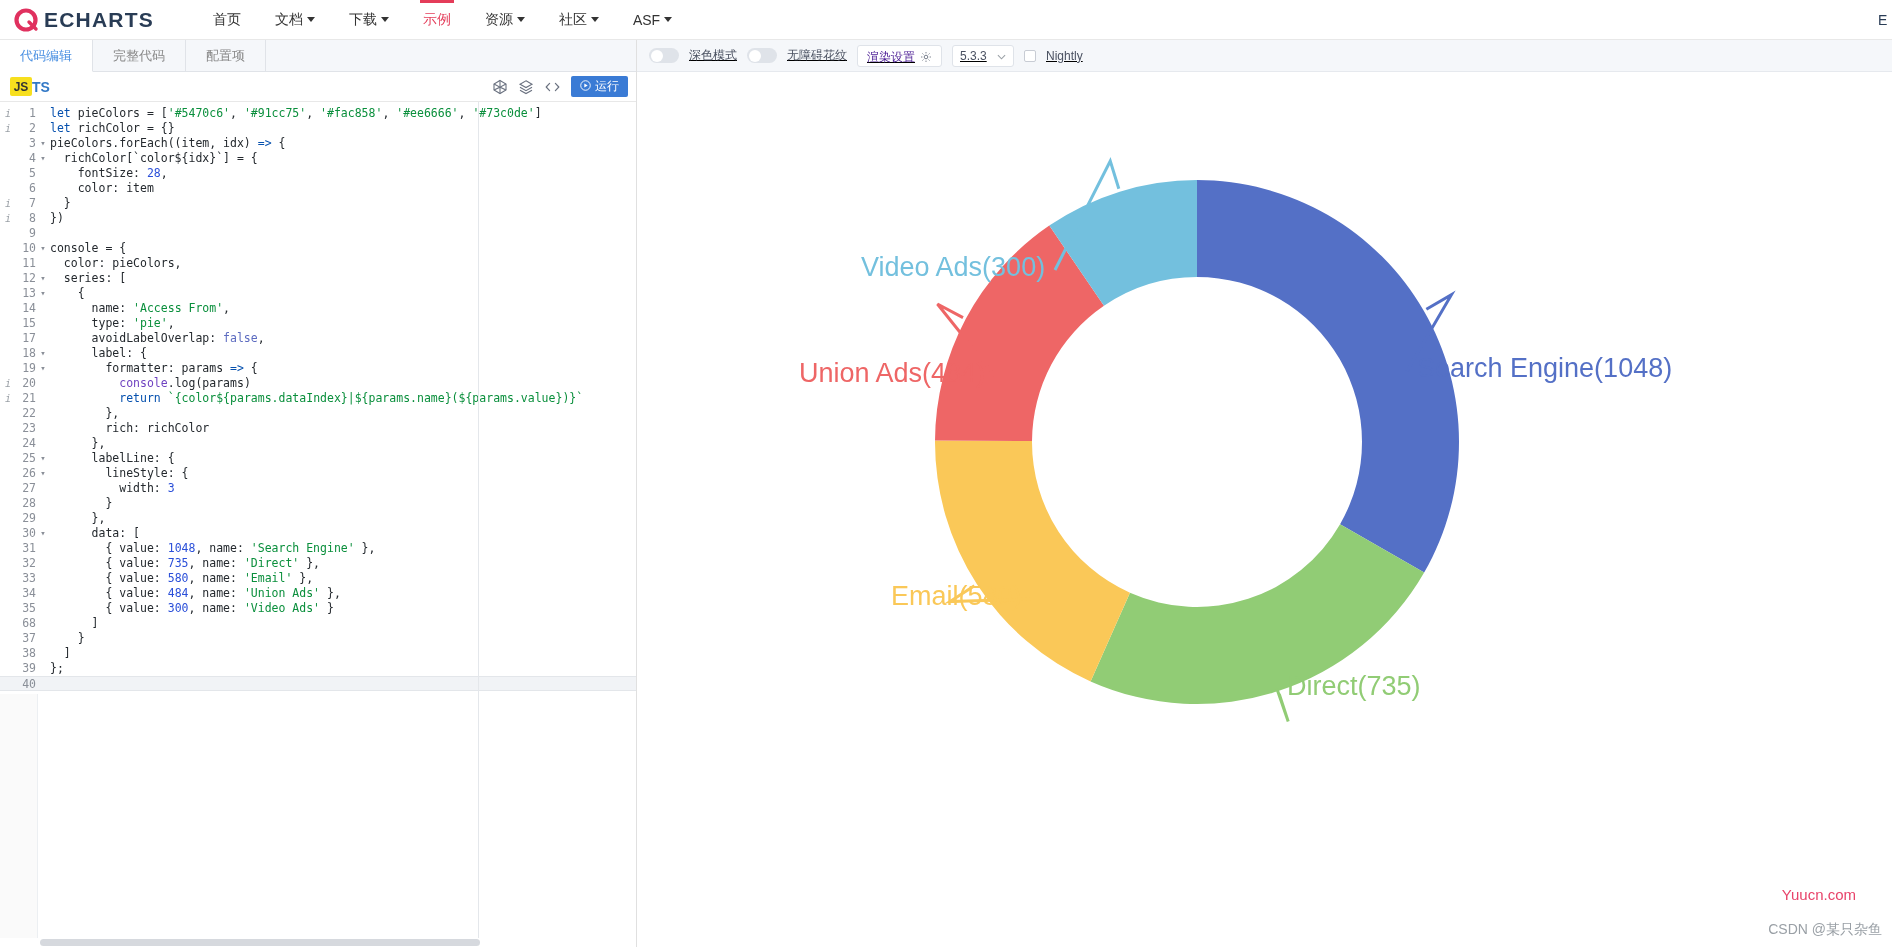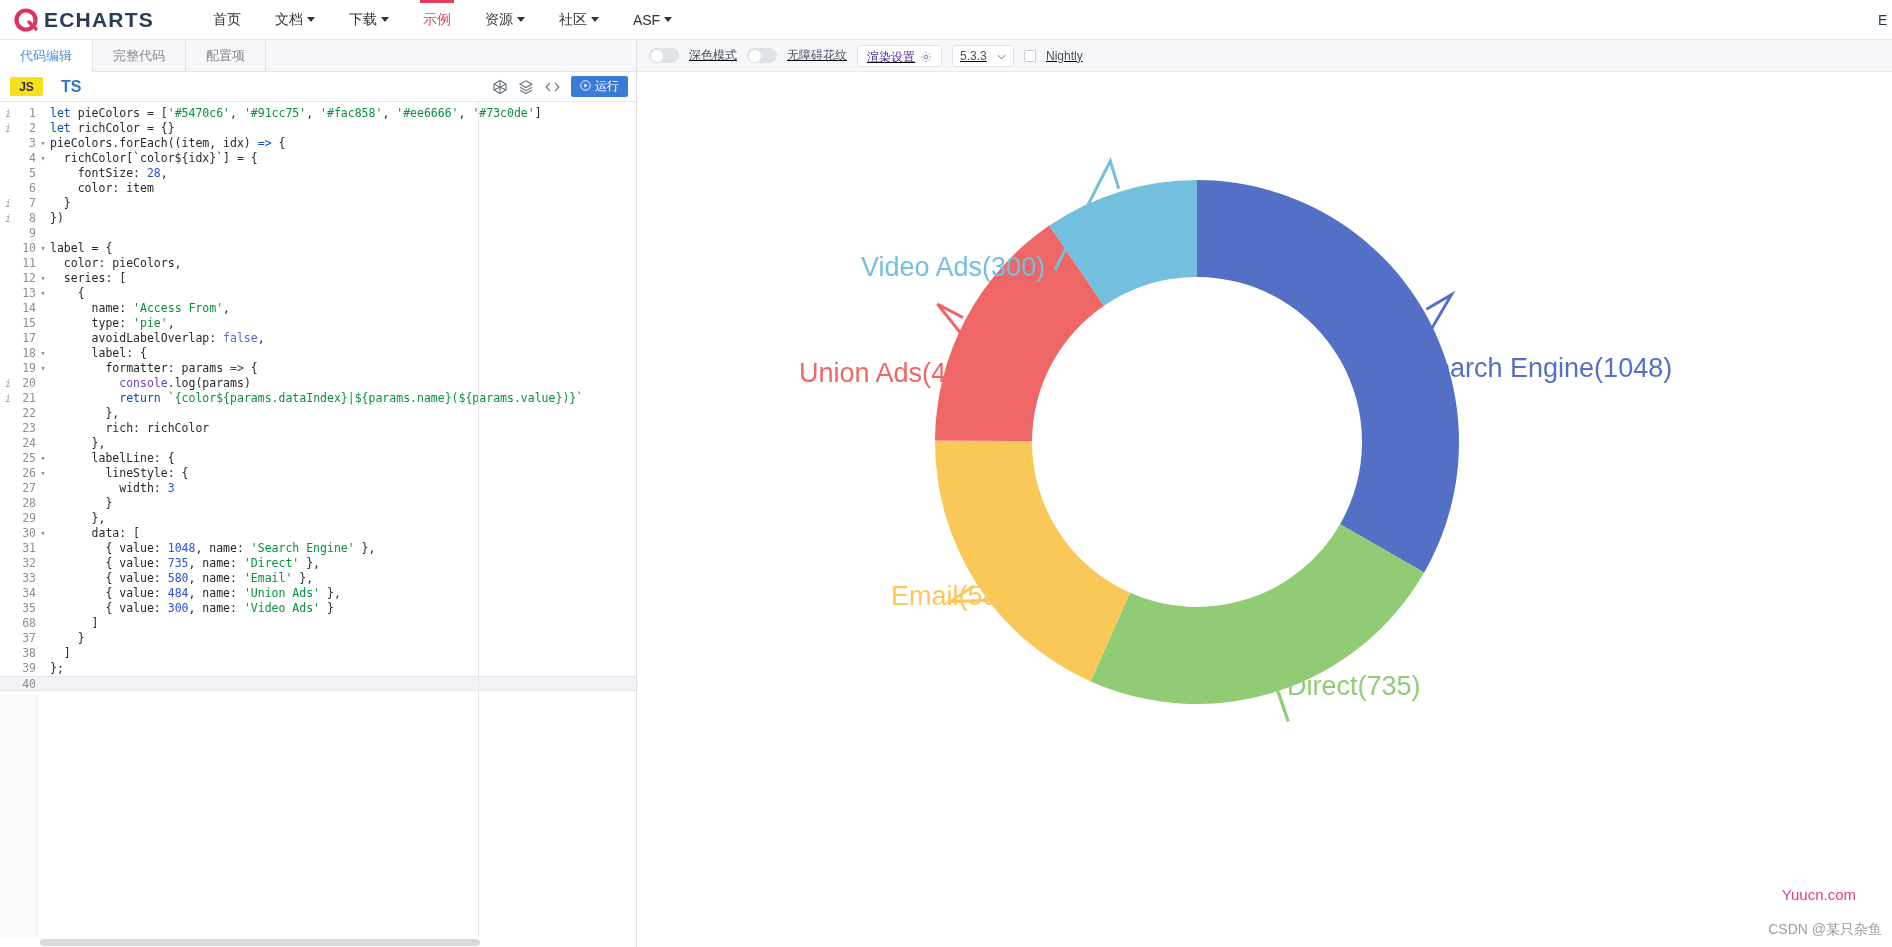--- a/index.html
+++ b/index.html
@@ -61,25 +61,25 @@
   .tab.active { background: #fff; color: #4a90e2; border-bottom: 1px solid #fff;
                 margin-bottom: -1px; }
 
   
   .editor-toolbar {
     height: 30px; display: flex; align-items: center;
     border-bottom: 1px solid #e8e8e8; background: #fff; padding-left: 10px;
   }
   .lang-badge {
     background: #f7df1e; color: #333; font-weight: bold; font-size: 12px;
-    width: 33px; height: 19px; display: flex; align-items: center;
+    width: 22px; height: 19px; display: flex; align-items: center;
     justify-content: center; cursor: pointer; border-radius: 2px;
   }
   .lang-ts {
-    color: #3178c6; font-weight: bold; font-size: 16px; margin-left: 18px;
+    color: #3178c6; font-weight: bold; font-size: 14px; 
     cursor: pointer;
   }
   .toolbar-spacer { flex: 1; }
   .tool-icon {
     width: 26px; height: 26px; display: flex; align-items: center;
     justify-content: center; cursor: pointer; color: #6b7280;
   }
   .run-btn {
     display: flex; align-items: center; gap: 4px;
     background: #3a7bd5; color: #fff; font-size: 12px;
@@ -274,21 +274,21 @@
       <div class="code-lines" id="code-lines">
           <div class="code-line"><span class="ln-hint">i</span><span class="ln-num">1</span><span class="ln-fold"></span><span class="ln-code"><span class="k">let</span> pieColors = [<span class="s">'#5470c6'</span>, <span class="s">'#91cc75'</span>, <span class="s">'#fac858'</span>, <span class="s">'#ee6666'</span>, <span class="s">'#73c0de'</span>]</span></div>
           <div class="code-line"><span class="ln-hint">i</span><span class="ln-num">2</span><span class="ln-fold"></span><span class="ln-code"><span class="k">let</span> richColor = {}</span></div>
           <div class="code-line"><span class="ln-hint"></span><span class="ln-num">3</span><span class="ln-fold">▾</span><span class="ln-code">pieColors.forEach((item, idx) <span class="k">=&gt;</span> {</span></div>
           <div class="code-line"><span class="ln-hint"></span><span class="ln-num">4</span><span class="ln-fold">▾</span><span class="ln-code">  richColor[`color${idx}`] = {</span></div>
           <div class="code-line"><span class="ln-hint"></span><span class="ln-num">5</span><span class="ln-fold"></span><span class="ln-code">    fontSize: <span class="n">28</span>,</span></div>
           <div class="code-line"><span class="ln-hint"></span><span class="ln-num">6</span><span class="ln-fold"></span><span class="ln-code">    color: item</span></div>
           <div class="code-line"><span class="ln-hint">i</span><span class="ln-num">7</span><span class="ln-fold"></span><span class="ln-code">  }</span></div>
           <div class="code-line"><span class="ln-hint">i</span><span class="ln-num">8</span><span class="ln-fold"></span><span class="ln-code">})</span></div>
           <div class="code-line"><span class="ln-hint"></span><span class="ln-num">9</span><span class="ln-fold"></span><span class="ln-code"></span></div>
-          <div class="code-line"><span class="ln-hint"></span><span class="ln-num">10</span><span class="ln-fold">▾</span><span class="ln-code">label = {</span></div>
+          <div class="code-line"><span class="ln-hint"></span><span class="ln-num">10</span><span class="ln-fold">▾</span><span class="ln-code">console = {</span></div>
           <div class="code-line"><span class="ln-hint"></span><span class="ln-num">11</span><span class="ln-fold"></span><span class="ln-code">  color: pieColors,</span></div>
           <div class="code-line"><span class="ln-hint"></span><span class="ln-num">12</span><span class="ln-fold">▾</span><span class="ln-code">  series: [</span></div>
           <div class="code-line"><span class="ln-hint"></span><span class="ln-num">13</span><span class="ln-fold">▾</span><span class="ln-code">    {</span></div>
           <div class="code-line"><span class="ln-hint"></span><span class="ln-num">14</span><span class="ln-fold"></span><span class="ln-code">      name: <span class="s">'Access From'</span>,</span></div>
           <div class="code-line"><span class="ln-hint"></span><span class="ln-num">15</span><span class="ln-fold"></span><span class="ln-code">      type: <span class="s">'pie'</span>,</span></div>
           <div class="code-line"><span class="ln-hint"></span><span class="ln-num">17</span><span class="ln-fold"></span><span class="ln-code">      avoidLabelOverlap: <span class="b">false</span>,</span></div>
           <div class="code-line"><span class="ln-hint"></span><span class="ln-num">18</span><span class="ln-fold">▾</span><span class="ln-code">      label: {</span></div>
           <div class="code-line"><span class="ln-hint"></span><span class="ln-num">19</span><span class="ln-fold">▾</span><span class="ln-code">        formatter: params <span class="k">=&gt;</span> {</span></div>
           <div class="code-line"><span class="ln-hint">i</span><span class="ln-num">20</span><span class="ln-fold"></span><span class="ln-code">          <span class="f">console</span>.log(params)</span></div>
           <div class="code-line"><span class="ln-hint">i</span><span class="ln-num">21</span><span class="ln-fold"></span><span class="ln-code">          <span class="k">return</span> <span class="s">`{color${params.dataIndex}|${params.name}(${params.value})}`</span></span></div>

